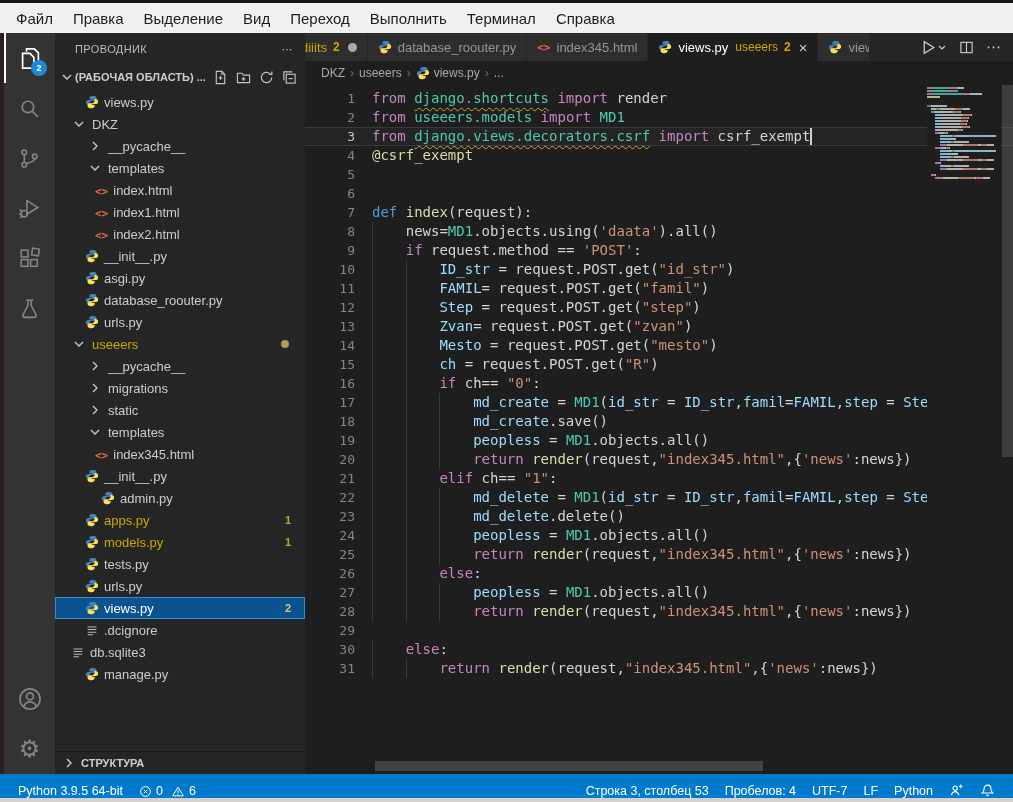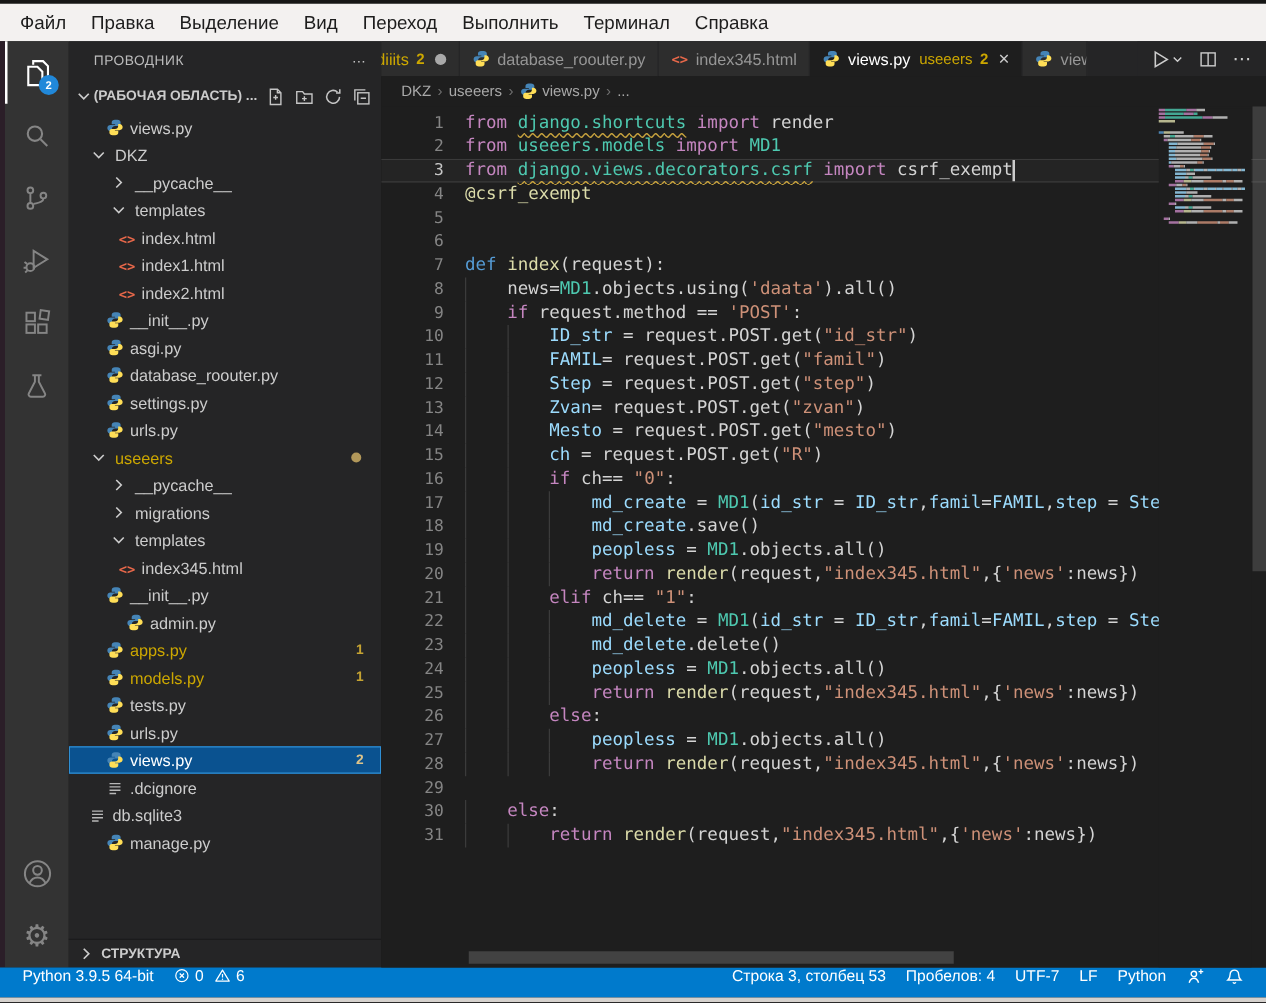--- a/index.html
+++ b/index.html
@@ -62,21 +62,21 @@
   .guide{position:absolute;top:0;bottom:0;width:1px;background:#3b3b3b}
   .caret{position:absolute;top:1px;height:17px;width:2px;background:#cccccc}
   .tok-q{text-decoration:underline wavy #c7a23d;text-decoration-thickness:1px;text-underline-offset:4px}
   .minimap{position:absolute;top:2px;right:12px;width:74px;bottom:0;background:#1e1e1e;cursor:pointer}
   .mrow{height:2px;margin-bottom:1px;display:flex}
   .mrow span{height:2px;display:inline-block}
   .vscroll{position:absolute;top:0;right:0;width:11px;height:372px;background:rgba(121,121,121,.35);cursor:pointer}
   .hscroll{position:absolute;bottom:3px;left:70px;width:388px;height:10px;background:#424242;cursor:pointer}
   
   .statusbar{height:24px;background:#007acc;display:flex;align-items:center;color:#fff;font-size:12.5px;flex:none;padding:0 10px}
-  .sb-item{display:flex;align-items:flex-start;gap:4px;padding:0 8px;height:100%;cursor:pointer;white-space:nowrap}
+  .sb-item{display:flex;align-items:flex-end;gap:4px;padding:0 8px;height:100%;cursor:pointer;white-space:nowrap}
   .statusbar .sp{flex:1}
   .bottomstrip{height:4px;background:#d5d1cd}
   .ic svg{display:block}
   .chev{color:#cccccc;display:flex}
 </style>
 </head>
 <body>
 
 <div id="app">
   <div class="topstrip"></div>
@@ -286,30 +286,20 @@
             <span class="lbl">database_roouter.py</span>
             <span class="sp"></span>
           </div>
           <div class="trow" style="padding-left: 30px;">
             <span class="ic">
               <svg width="14" height="14" viewBox="0 0 16 16">
                 <path fill="#4584b6" d="M7.9 1C6.1 1 5 1.9 5 3.3V5h3.1v.6H3.9C2.2 5.6 1 6.7 1 8.4s1.2 2.9 2.9 2.9h1.2V9.4C5.1 7.8 6.4 6.6 8 6.6h3.1c1.2 0 2-.9 2-2.1V3.3C13.1 1.9 11.9 1 10.1 1z"></path>
                 <path fill="#ffde57" d="M8.1 15c1.8 0 2.9-.9 2.9-2.3V11H7.9v-.6h4.2c1.7 0 2.9-1.1 2.9-2.8s-1.2-2.9-2.9-2.9h-1.2v1.9c0 1.6-1.3 2.8-2.9 2.8H4.9c-1.2 0-2 .9-2 2.1v1.2C2.9 14.1 4.1 15 5.9 15z"></path>
               </svg>
             </span>
-            <span class="lbl">settings.py</span>
-            <span class="sp"></span>
-          </div>
-          <div class="trow" style="padding-left: 30px;">
-            <span class="ic">
-              <svg width="14" height="14" viewBox="0 0 16 16">
-                <path fill="#4584b6" d="M7.9 1C6.1 1 5 1.9 5 3.3V5h3.1v.6H3.9C2.2 5.6 1 6.7 1 8.4s1.2 2.9 2.9 2.9h1.2V9.4C5.1 7.8 6.4 6.6 8 6.6h3.1c1.2 0 2-.9 2-2.1V3.3C13.1 1.9 11.9 1 10.1 1z"></path>
-                <path fill="#ffde57" d="M8.1 15c1.8 0 2.9-.9 2.9-2.3V11H7.9v-.6h4.2c1.7 0 2.9-1.1 2.9-2.8s-1.2-2.9-2.9-2.9h-1.2v1.9c0 1.6-1.3 2.8-2.9 2.8H4.9c-1.2 0-2 .9-2 2.1v1.2C2.9 14.1 4.1 15 5.9 15z"></path>
-              </svg>
-            </span>
             <span class="lbl">urls.py</span>
             <span class="sp"></span>
           </div>
           <div class="trow warn" style="padding-left: 16px;">
             <span class="ic">
               <svg width="16" height="16" viewBox="0 0 16 16" fill="none" stroke="#cccccc" stroke-width="1.3">
                 <path d="M4 6l4 4 4-4"></path>
               </svg>
             </span>
             <span class="lbl">useeers</span>
@@ -325,20 +315,29 @@
             <span class="lbl">__pycache__</span>
             <span class="sp"></span>
           </div>
           <div class="trow" style="padding-left: 32px;">
             <span class="ic">
               <svg width="16" height="16" viewBox="0 0 16 16" fill="none" stroke="#cccccc" stroke-width="1.3">
                 <path d="M6 4l4 4-4 4"></path>
               </svg>
             </span>
             <span class="lbl">migrations</span>
+            <span class="sp"></span>
+          </div>
+          <div class="trow" style="padding-left: 32px;">
+            <span class="ic">
+              <svg width="16" height="16" viewBox="0 0 16 16" fill="none" stroke="#cccccc" stroke-width="1.3">
+                <path d="M6 4l4 4-4 4"></path>
+              </svg>
+            </span>
+            <span class="lbl">static</span>
             <span class="sp"></span>
           </div>
           <div class="trow" style="padding-left: 32px;">
             <span class="ic">
               <svg width="16" height="16" viewBox="0 0 16 16" fill="none" stroke="#cccccc" stroke-width="1.3">
                 <path d="M4 6l4 4 4-4"></path>
               </svg>
             </span>
             <span class="lbl">templates</span>
             <span class="sp"></span>

